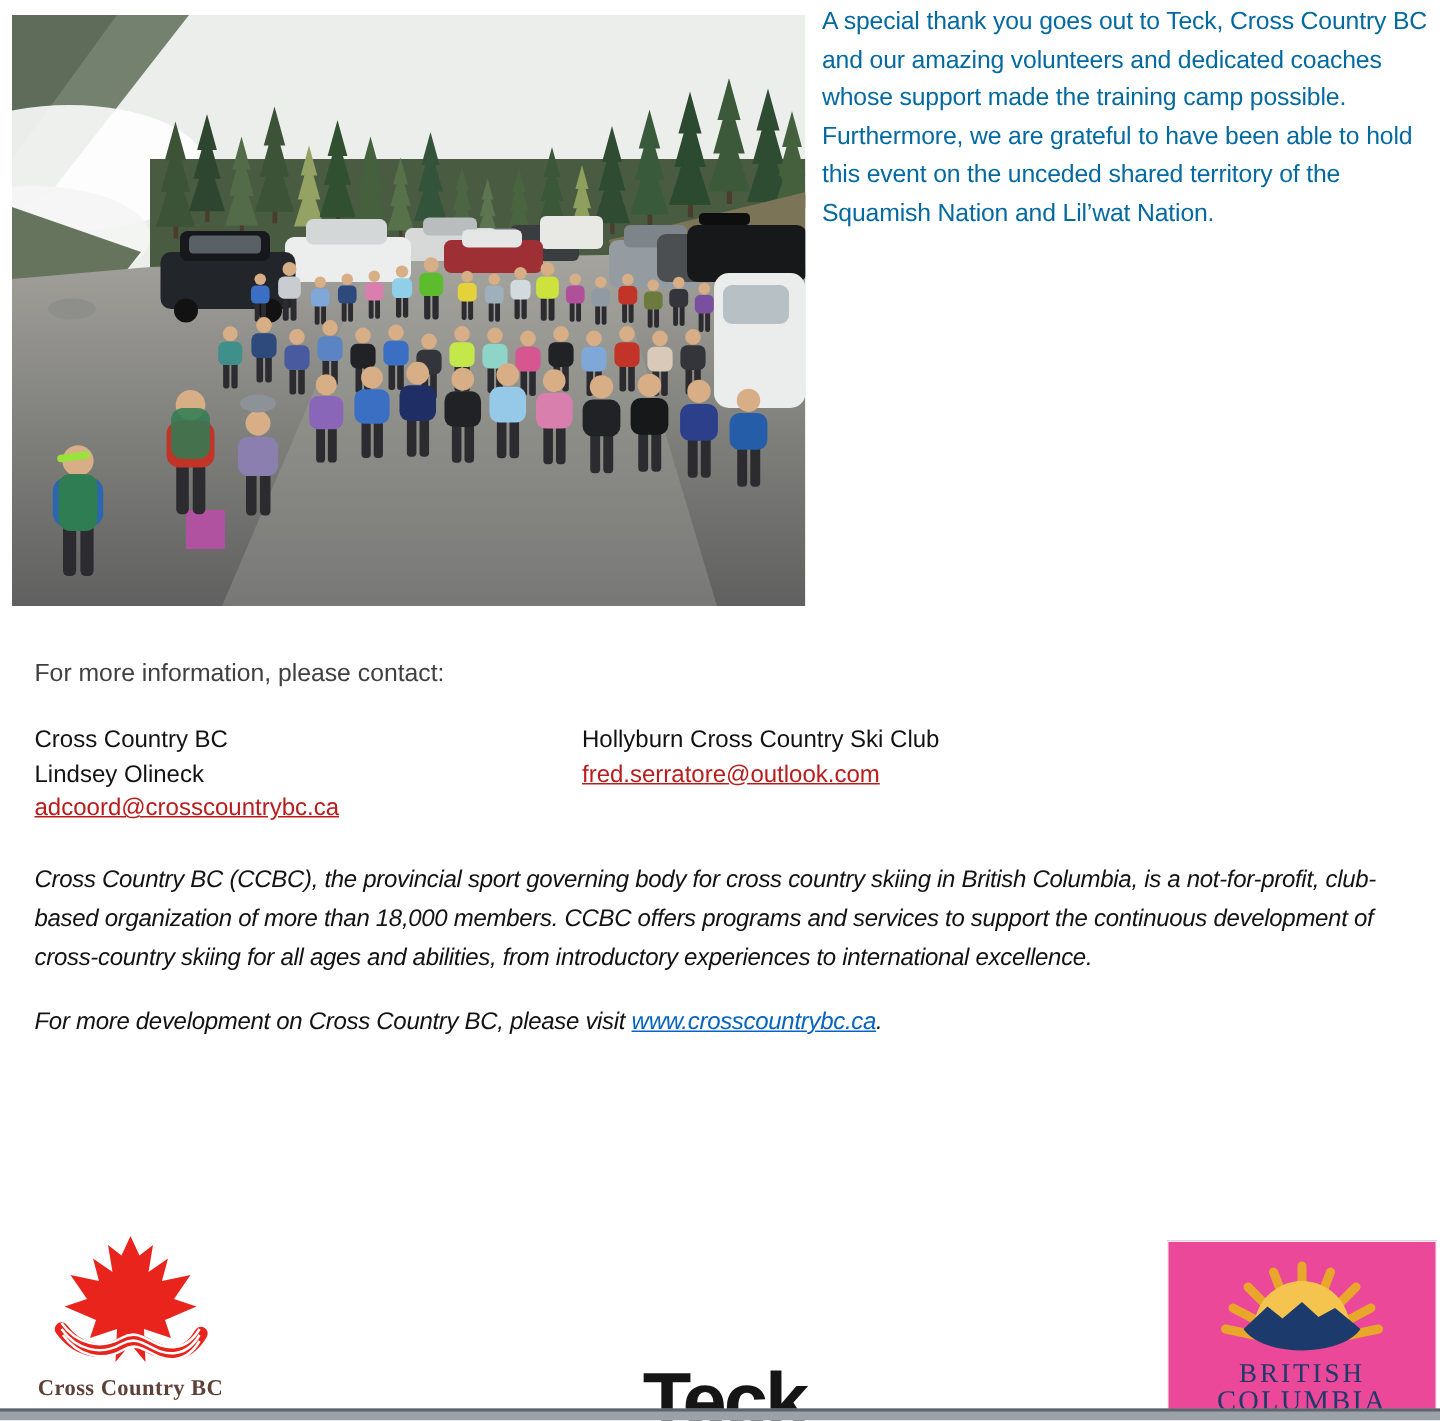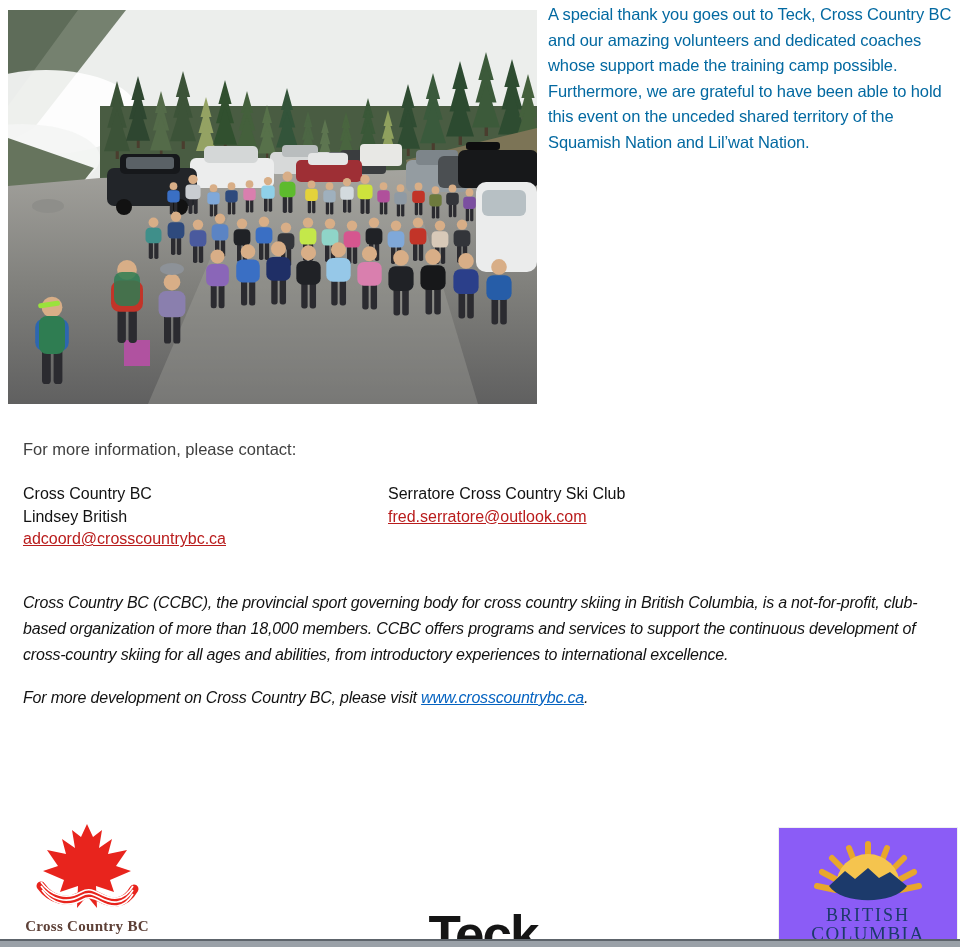--- a/index.html
+++ b/index.html
@@ -24,37 +24,37 @@
   .contacts{position:absolute;left:23px;top:483px;width:910px;height:78px;}
   .contact-card{position:absolute;top:0;font-size:16px;line-height:22.6px;color:#121212;}
   .contact-card.col1{left:0;}
   .contact-card.col2{left:365px;}
   a.email-link{color:#b91c1c;text-decoration:underline;cursor:pointer;}
 
   .about{
     position:absolute;left:23px;top:574px;width:916px;
     font-style:italic;font-size:16px;line-height:26px;letter-spacing:-0.2px;color:#121212;
   }
-  .about p{margin:16px 0 17px 0;}
+  .about p{margin:0 0 17px 0;}
   .about p.last{margin-bottom:0;}
   a.site-link{color:#0563c1;font-style:italic;cursor:pointer;}
 
   .logo-ccbc{position:absolute;left:22px;top:824px;width:130px;text-align:center;}
   .logo-ccbc .leaf{width:108px;height:92px;margin:0 auto;display:block;}
   .ccbc-label{
     font-family:"Liberation Serif","DejaVu Serif",serif;font-weight:bold;
     font-size:15px;color:#5d4037;letter-spacing:0.3px;margin-top:2px;
   }
   .logo-teck{
     position:absolute;left:418px;top:908px;width:130px;text-align:center;
     font-weight:bold;font-size:53px;letter-spacing:-2px;color:#151515;line-height:1;
   }
   .logo-bc{
     position:absolute;left:778px;top:827px;width:180px;height:118px;
-    background:#8b5cf6;border:1px solid #f0f0f0;box-sizing:border-box;
+    background:#ec4899;border:1px solid #f0f0f0;box-sizing:border-box;
   }
   .logo-bc svg{display:block;}
 
   .bottom-bar{
     position:absolute;left:0;bottom:0;width:960px;height:8px;
     background:#9aa1a8;border-top:2px solid #5d646b;box-sizing:border-box;
   }
 </style>
 </head>
 <body>
@@ -201,25 +201,25 @@
   </svg>
 </div>
 
 <div class="thankyou">A special thank you goes out to Teck, Cross Country BC and our amazing volunteers and dedicated coaches whose support made the training camp possible. Furthermore, we are grateful to have been able to hold this event on the unceded shared territory of the Squamish Nation and Lil’wat Nation.</div>
 
 <div class="contact-heading">For more information, please contact:</div>
 
 <div class="contacts">
   <div class="contact-card col1">
     <div>Cross Country BC</div>
-    <div>Lindsey British</div>
+    <div>Lindsey Olineck</div>
     <a href="#" class="email-link">adcoord@crosscountrybc.ca</a>
   </div>
   <div class="contact-card col2">
-    <div>Serratore Cross Country Ski Club</div>
+    <div>Hollyburn Cross Country Ski Club</div>
     <a href="#" class="email-link">fred.serratore@outlook.com</a>
   </div>
 </div>
 
 <div class="about">
   <p>Cross Country BC (CCBC), the provincial sport governing body for cross country skiing in British Columbia, is a not-for-profit, club-based organization of more than 18,000 members. CCBC offers programs and services to support the continuous development of cross-country skiing for all ages and abilities, from introductory experiences to international excellence.</p>
   <p class="last"><span>For more development on Cross Country BC, please visit </span><a href="#" class="site-link">www.crosscountrybc.ca</a><span>.</span></p>
 </div>
 
 <div class="logo-ccbc">

